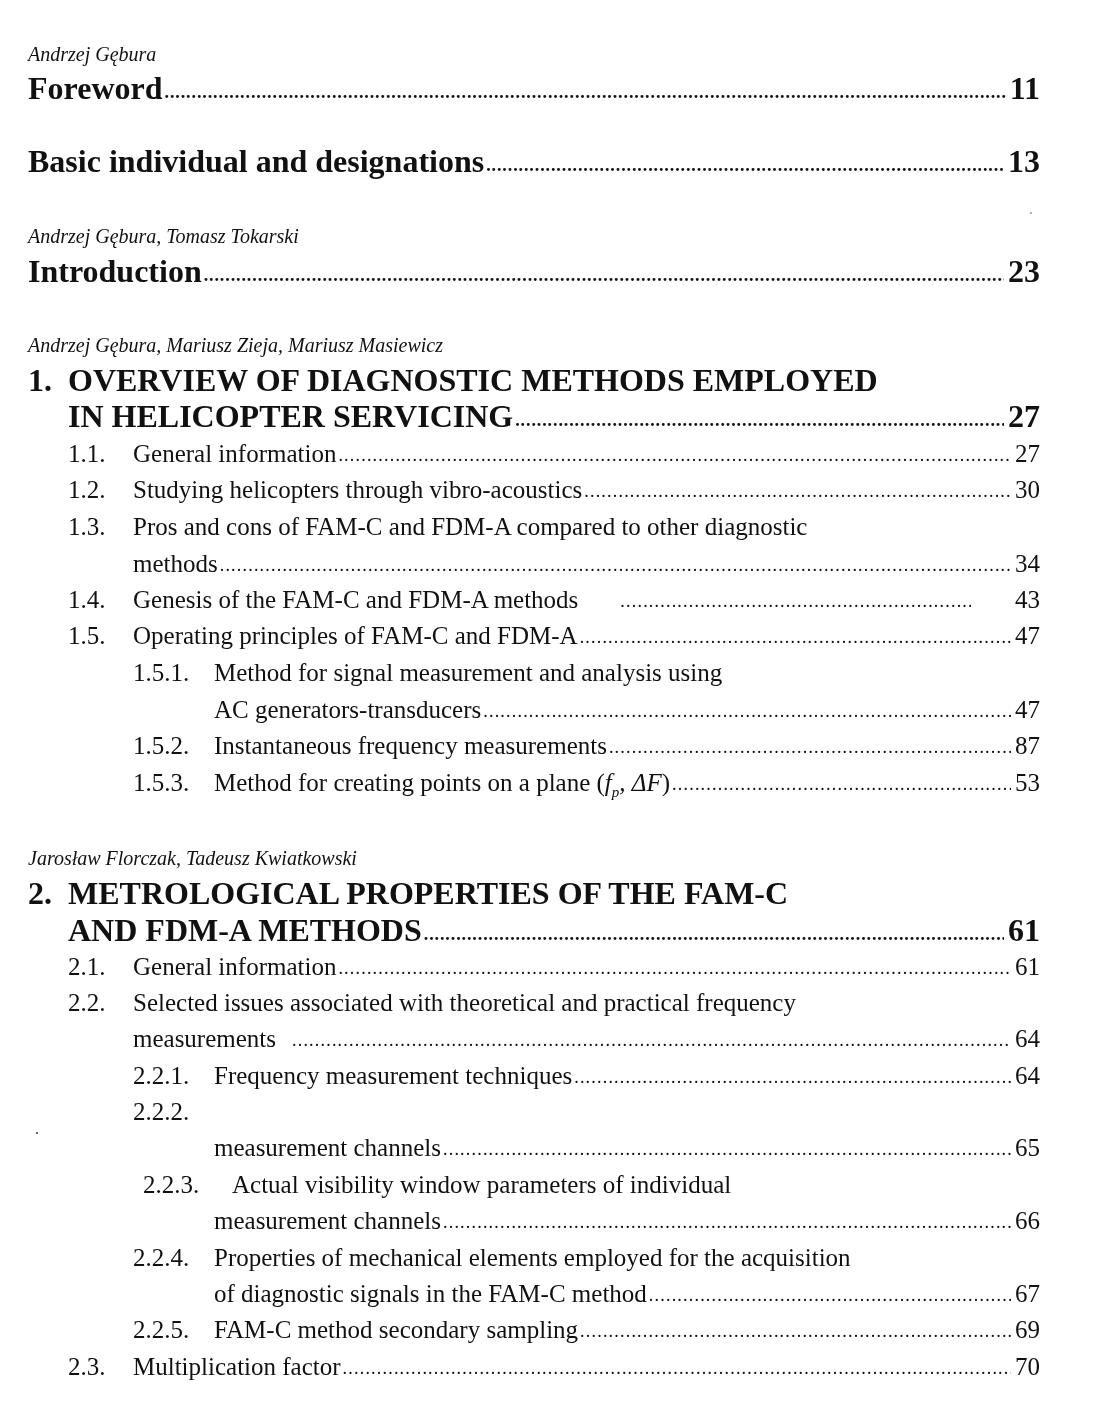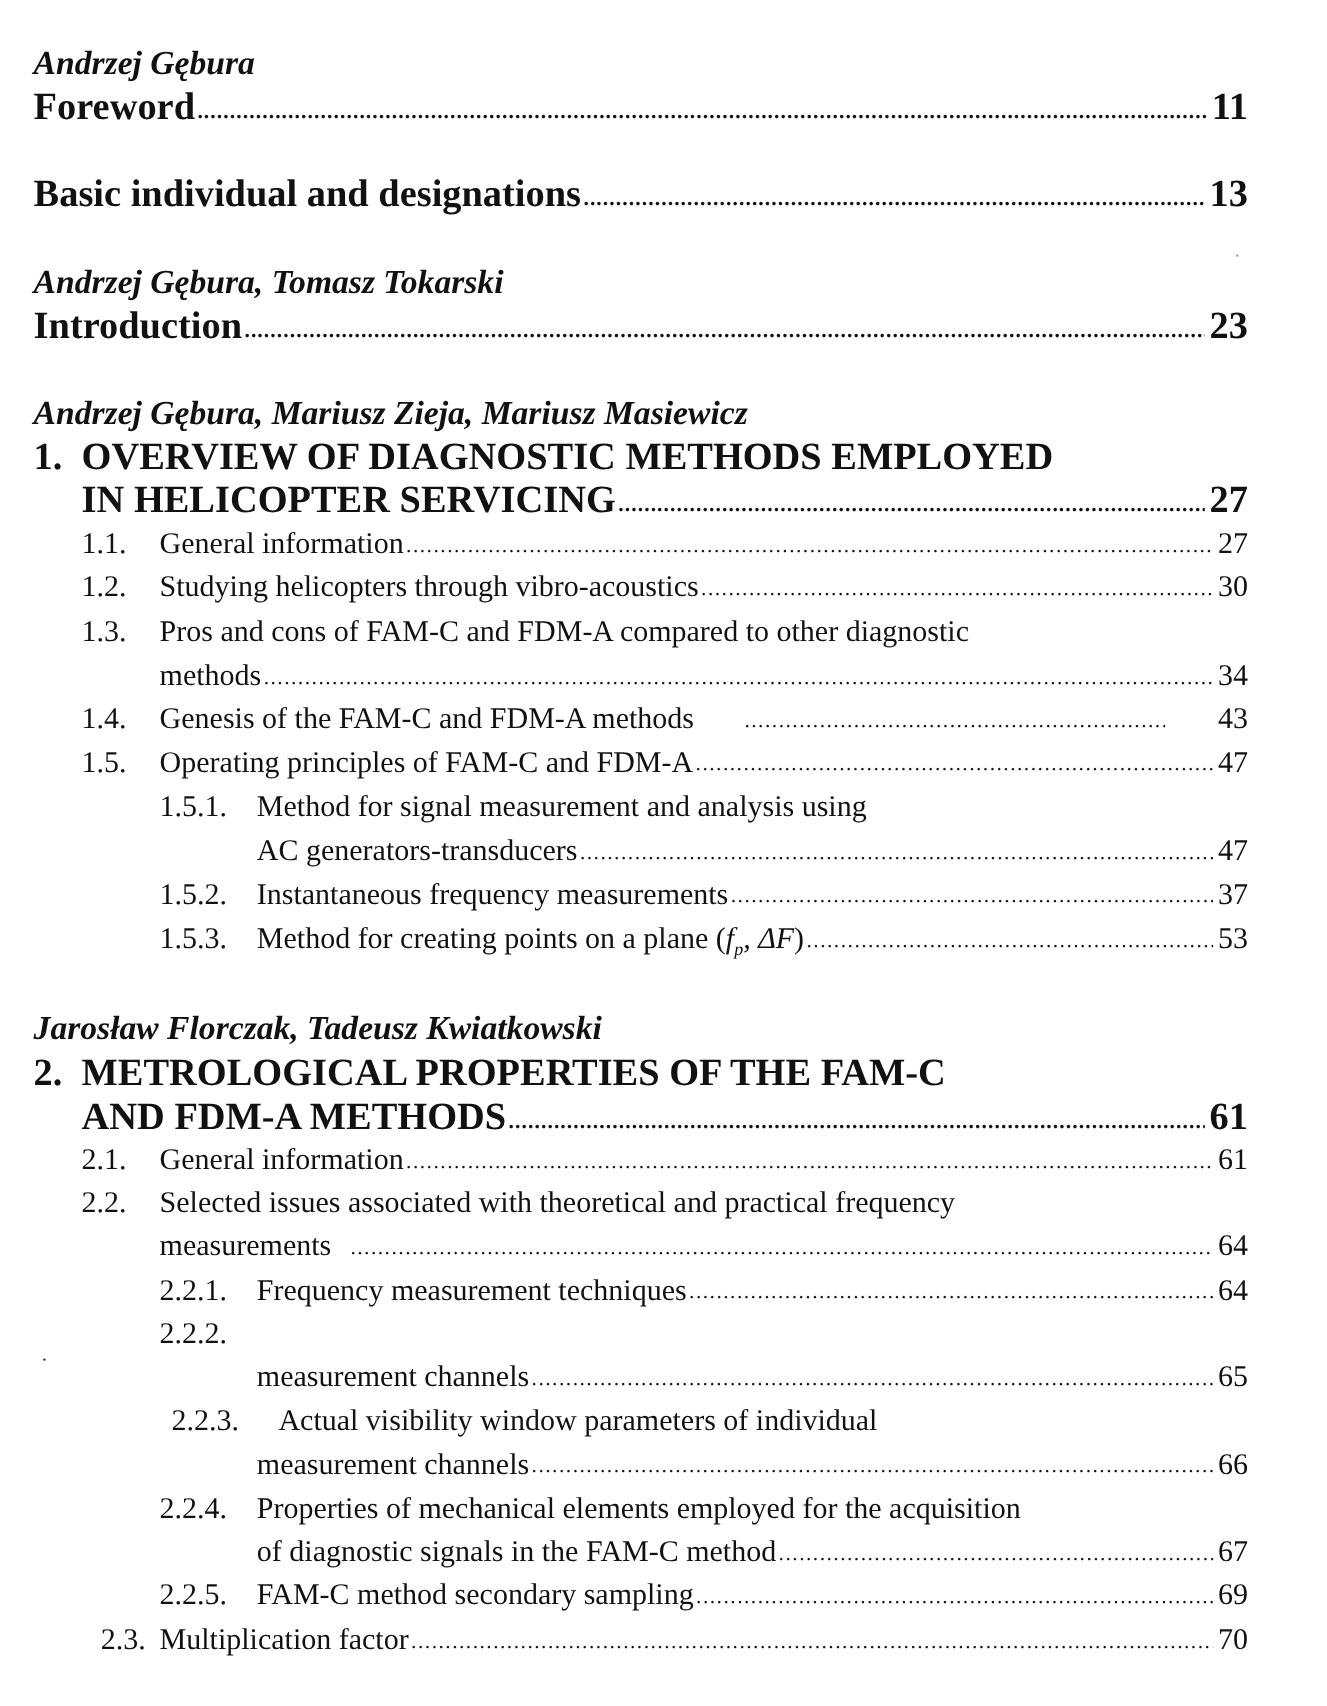--- a/index.html
+++ b/index.html
@@ -6,21 +6,21 @@
   body {
     width: 1106px; height: 1422px; position: relative; overflow: hidden;
     font-family: "Liberation Serif", "DejaVu Serif", serif;
     color: #111;
   }
   .page { position: absolute; left: 0; top: 0; width: 1106px; height: 1422px; }
   .line {
     position: absolute; left: 0; width: 1106px; height: 36px;
     font-size: 25px; line-height: 36px; white-space: nowrap;
   }
-  .author { font-style: italic; font-size: 28px; font-weight: bold; }
+  .author { font-style: italic; font-size: 20px; }
   .bold { font-weight: bold; font-size: 32px; }
   .num { position: absolute; top: 0; }
   .txt { position: absolute; top: 0; }
   .entry { position: absolute; top: 0; display: flex; align-items: baseline; right: 66px; }
   .entry .label { flex: 0 0 auto; }
   .entry .leader {
     flex: 1 1 auto; overflow: hidden; margin: 0 4px 0 2px;
     letter-spacing: 1.2px; font-size: 18px; position: relative; top: -1px;
   }
   .entry .leader::before {
@@ -138,21 +138,21 @@
       <span class="leader"></span>
       <span class="pg">47</span>
     </div>
   </div>
 
   <div class="line" style="top:728px;">
     <span class="num" style="left:133px;">1.5.2.</span>
     <div class="entry" style="left:214px;">
       <span class="label">Instantaneous frequency measurements</span>
       <span class="leader"></span>
-      <span class="pg">37</span>
+      <span class="pg">87</span>
     </div>
   </div>
 
   <div class="line" style="top:765px;">
     <span class="num" style="left:133px;">1.5.3.</span>
     <div class="entry" style="left:214px;">
       <span class="label"><span>Method for creating points on a plane (</span><i>f</i><sub style="font-size:15px;font-style:italic;">p</sub><i>, ΔF</i><span>)</span></span>
       <span class="leader"></span>
       <span class="pg">53</span>
     </div>
@@ -241,21 +241,21 @@
   <div class="line" style="top:1312px;">
     <span class="num" style="left:133px;">2.2.5.</span>
     <div class="entry" style="left:214px;">
       <span class="label">FAM-C method secondary sampling</span>
       <span class="leader"></span>
       <span class="pg">69</span>
     </div>
   </div>
 
   <div class="line" style="top:1349px;">
-    <span class="num" style="left:84px;">2.3.</span>
+    <span class="num" style="left:68px;">2.3.</span>
     <div class="entry" style="left:133px;">
       <span class="label">Multiplication factor</span>
       <span class="leader"></span>
       <span class="pg">70</span>
     </div>
   </div>
 
   <span class="speck" style="left:1030px;top:212px;"></span>
   <span class="speck" style="left:36px;top:1132px;background:#333;"></span>
 </div>

